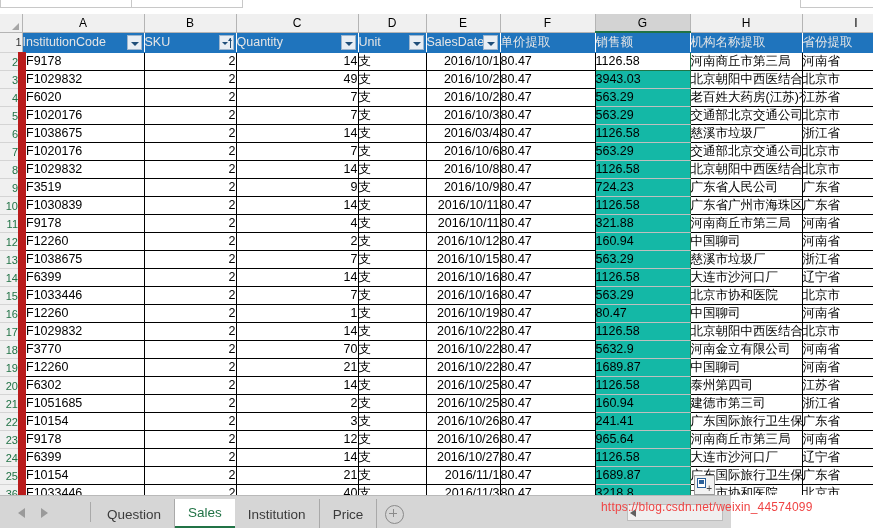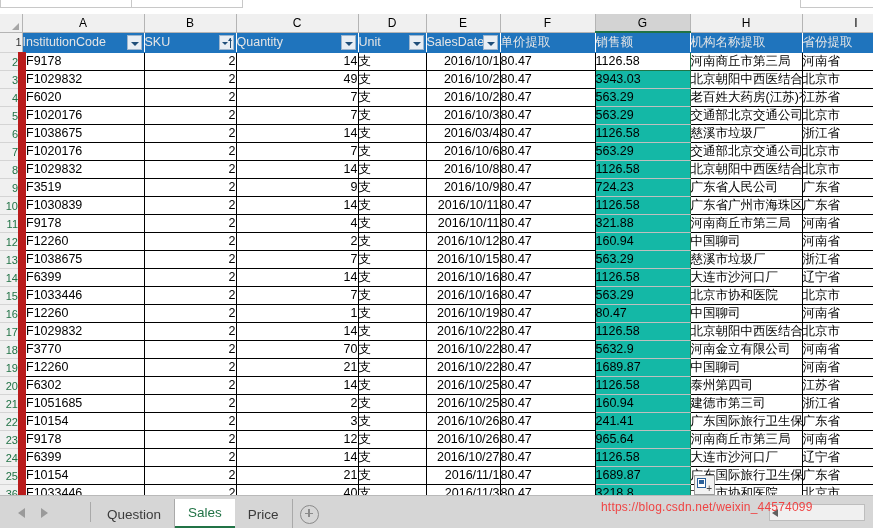--- a/index.html
+++ b/index.html
@@ -217,21 +217,21 @@
     right: 2px; bottom: 1px;
     font-size: 10px;
     line-height: 8px;
     color: #444;
   }
 
   
   #tabbar {
     position: absolute;
     left: 0; top: 495px;
-    width: 873px; height: 33px;
+    width: 731px; height: 33px;
     background: #d6d6d6;
     border-top: 1px solid #b9b9b9;
   }
   #tab-nav {
     position: absolute;
     left: 8px; top: 8px;
     width: 76px; height: 18px;
     display: flex;
     align-items: center;
     gap: 16px;
@@ -712,20 +712,21 @@
 
 <div id="tabbar">
   <div id="tab-nav">
     <div class="navarrow left"></div>
     <div class="navarrow right"></div>
   </div>
   <div id="tab-sep"></div>
   <div id="tabs">
       <div class="sheettab">Question</div>
       <div class="sheettab active">Sales</div>
+      <div class="sheettab">Institution</div>
       <div class="sheettab">Price</div>
       <div id="addsheet">
         <span class="circ"></span>
       </div>
     </div>
   <div id="hscroll">
     <div class="lbtn"></div>
   </div>
 </div>
 

